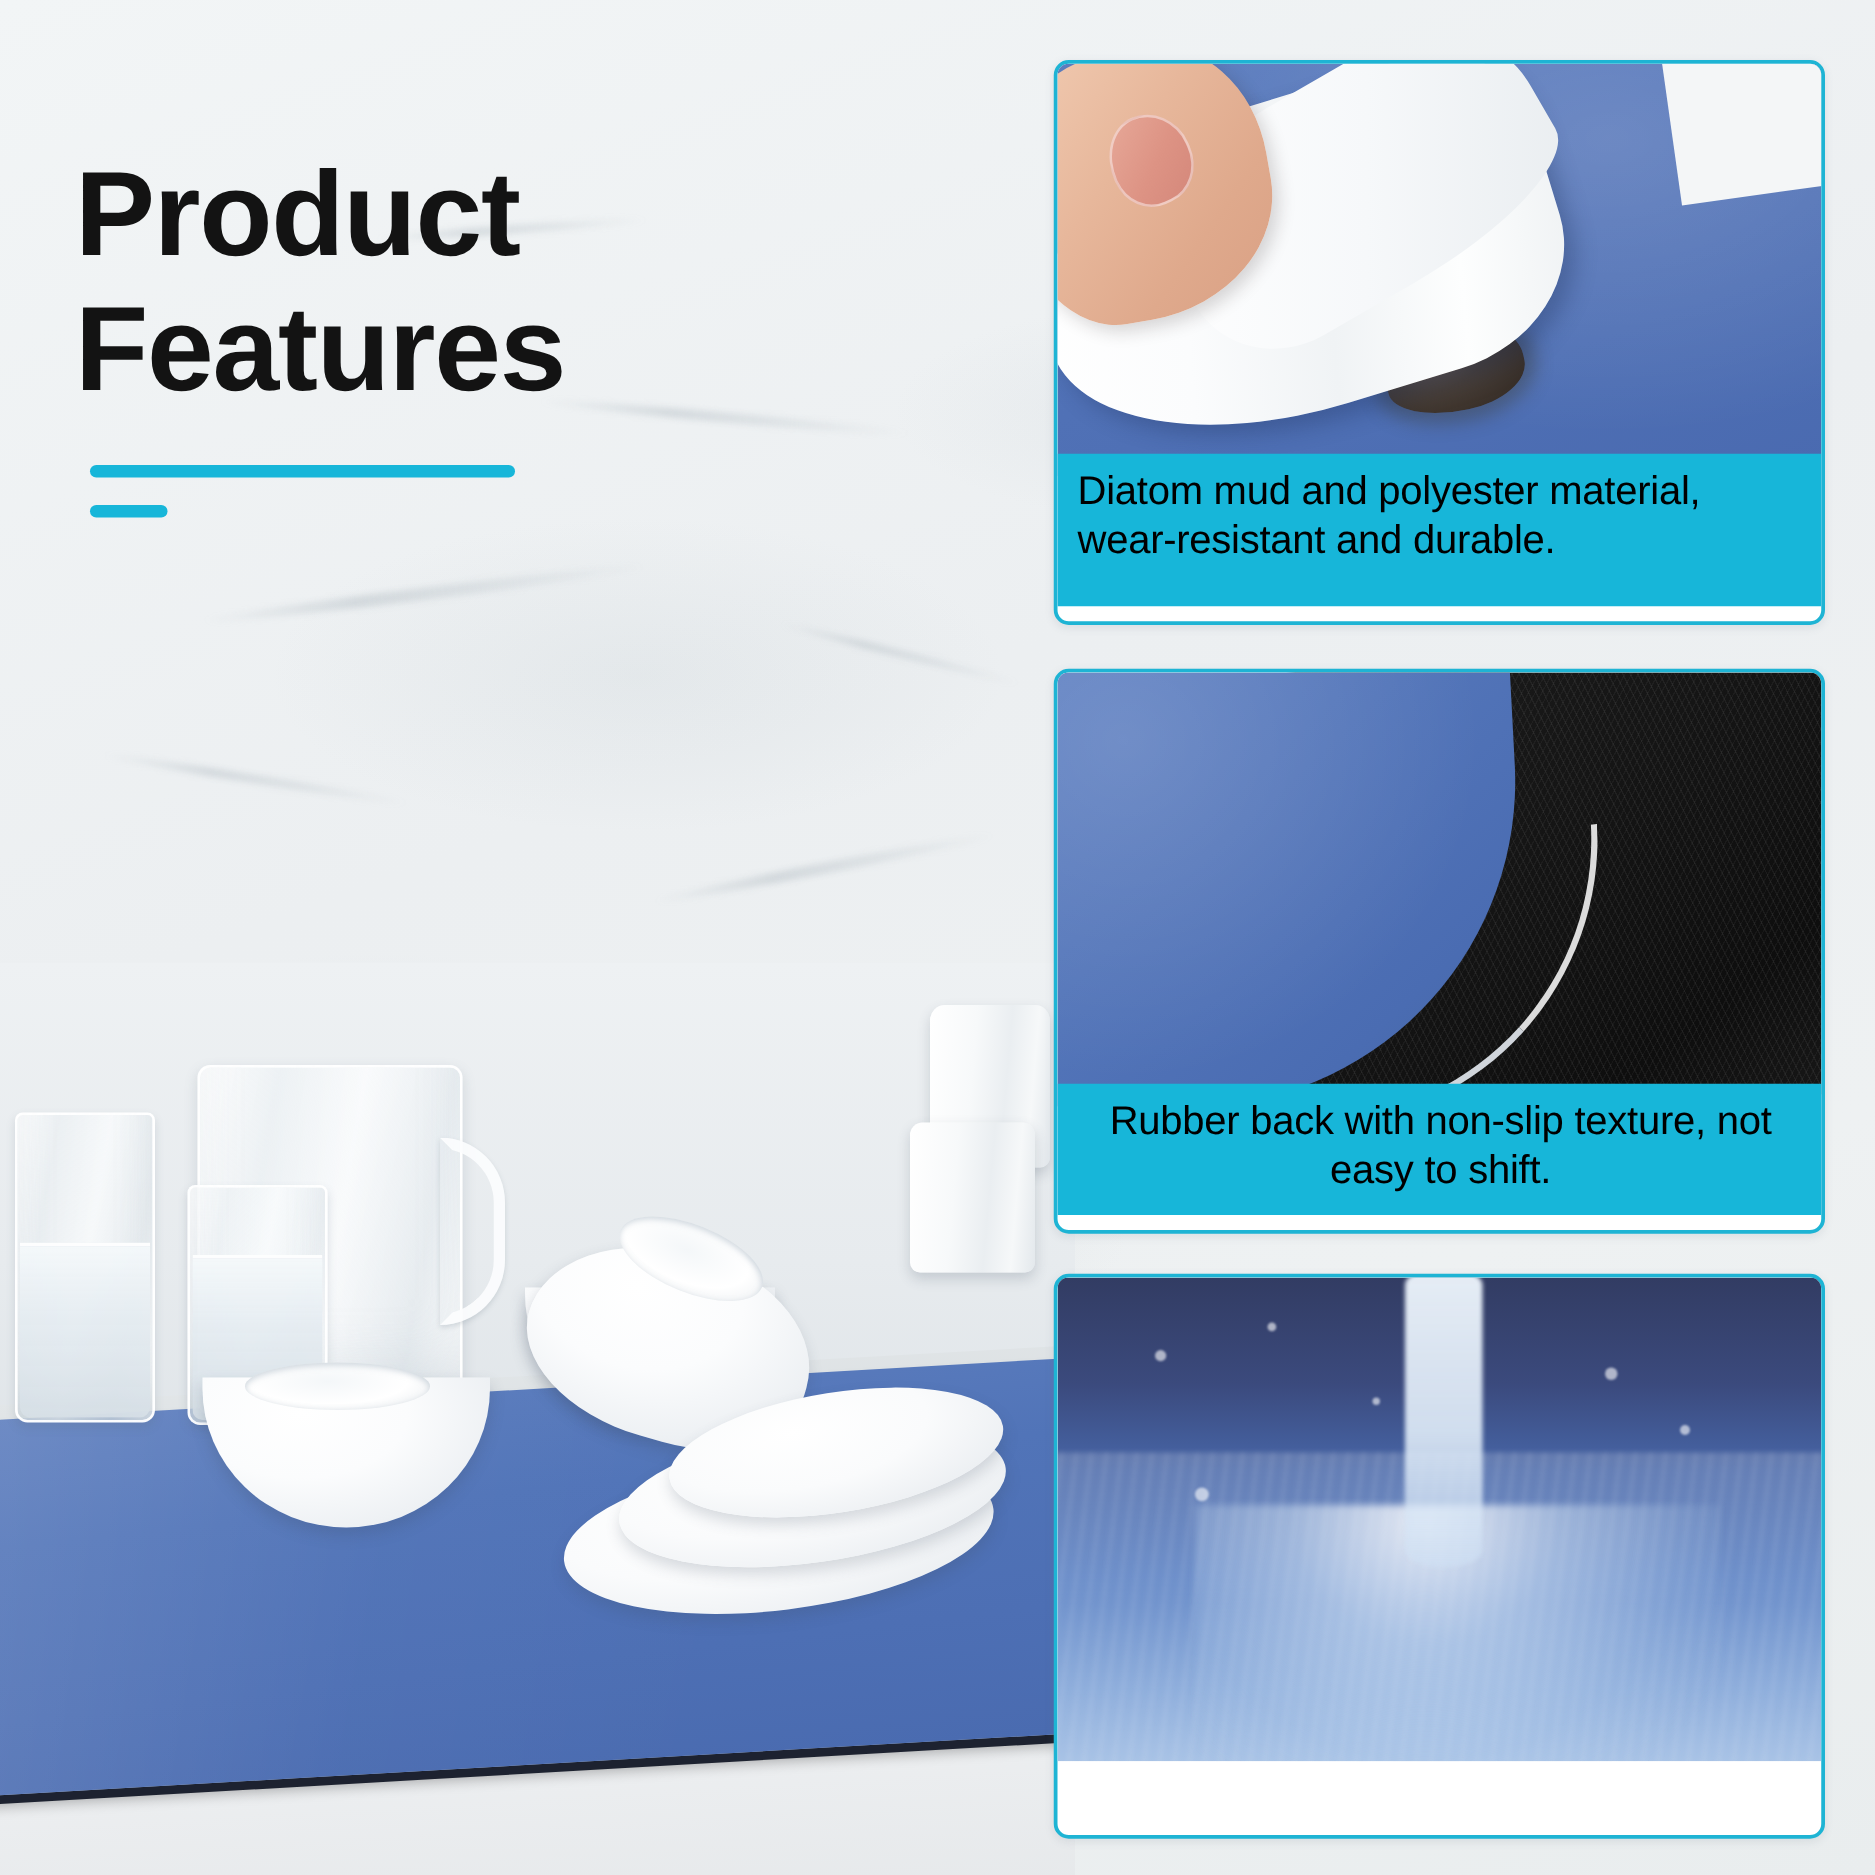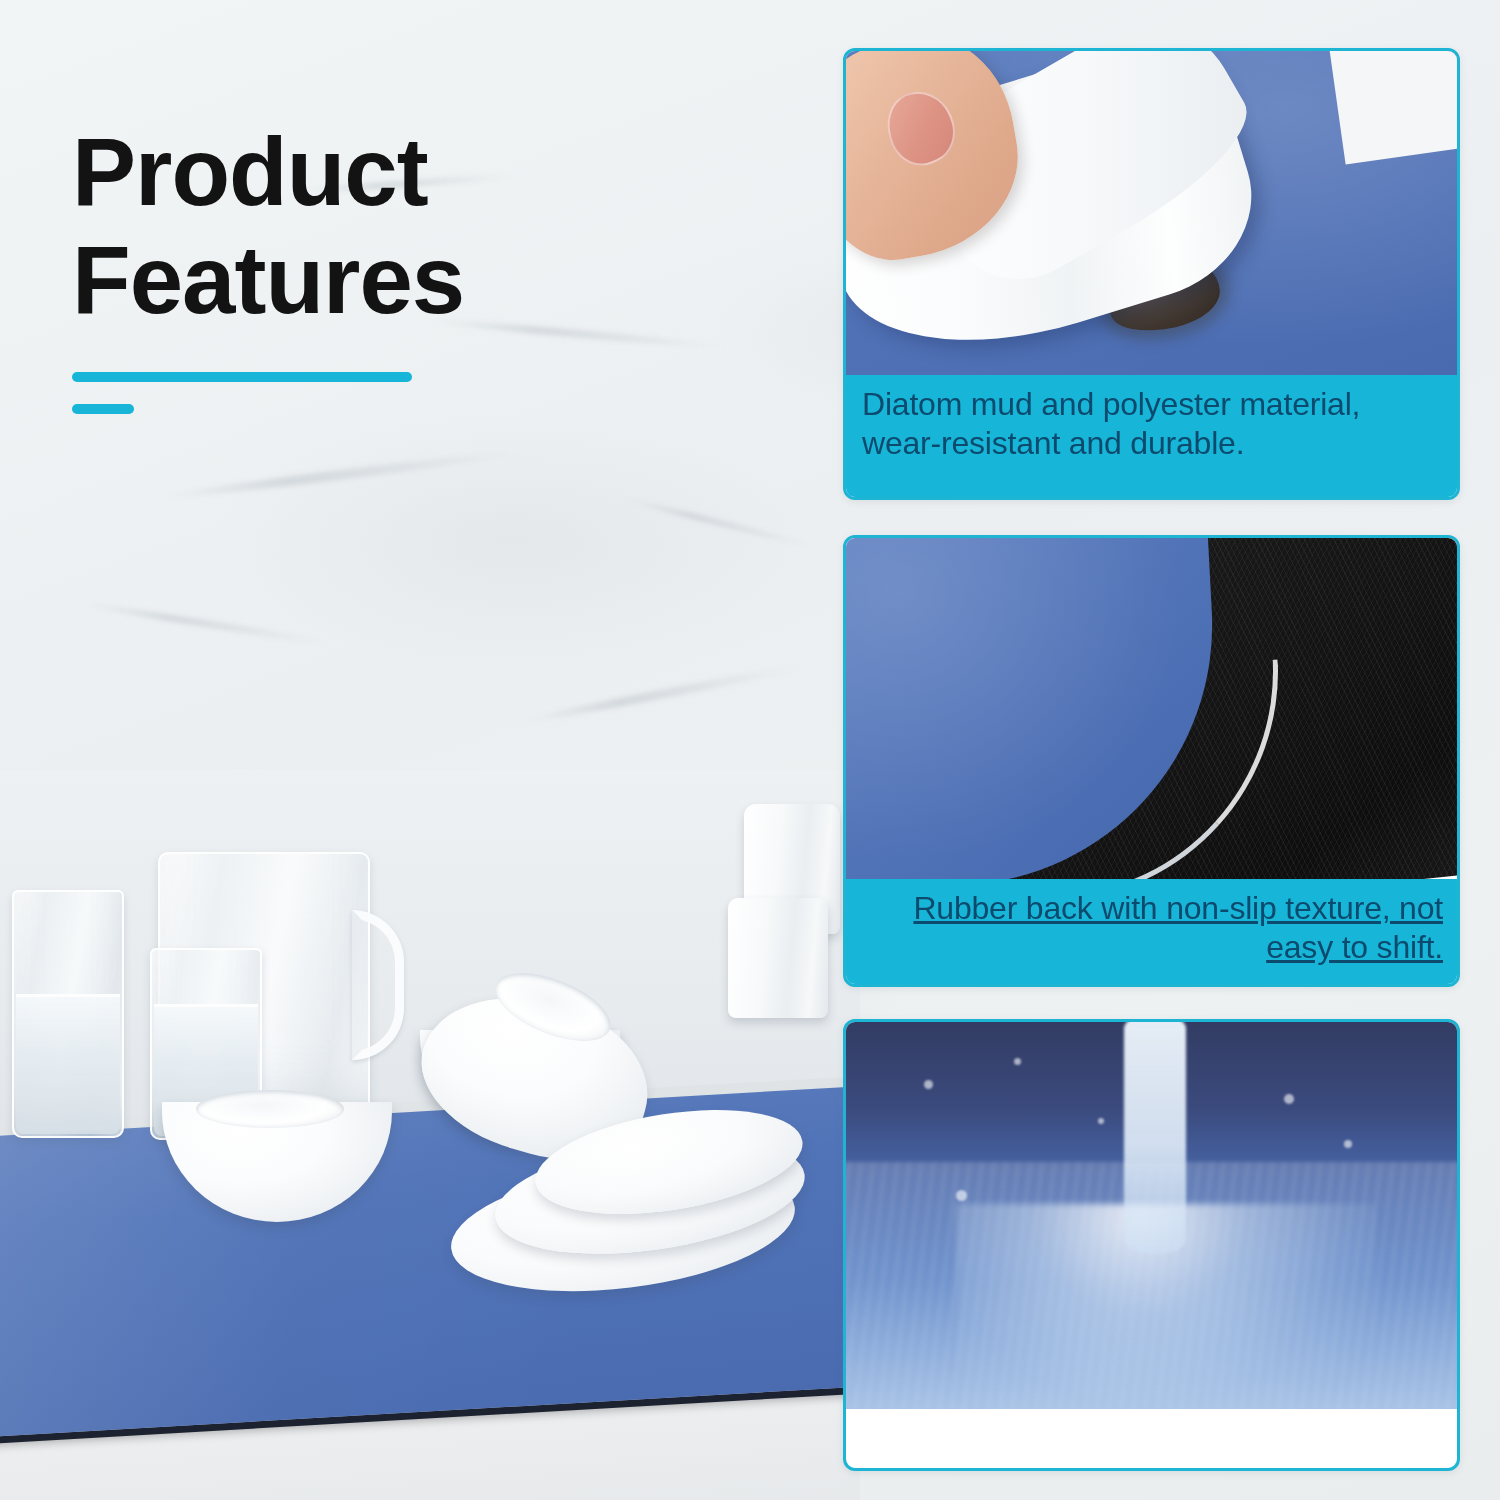--- a/index.html
+++ b/index.html
@@ -21,21 +21,21 @@
 
   
   .vein {
     position: absolute;
     background: linear-gradient(90deg, rgba(160,172,180,0) 0%, rgba(150,163,172,0.30) 35%, rgba(150,163,172,0.18) 65%, rgba(160,172,180,0) 100%);
     border-radius: 50%;
     filter: blur(2.5px);
   }
 
   
-  .title-block { position: absolute; left: 72px; top: 118px; width: 640px; }
+  .title-block { position: absolute; left: 60px; top: 118px; width: 640px; }
   .title-line {
     font-size: 96px;
     font-weight: bold;
     line-height: 1.12;
     color: #131313;
     letter-spacing: -1px;
   }
   .rule-long {
     position: absolute; left: 72px; top: 372px;
     width: 340px; height: 10px;
@@ -155,30 +155,30 @@
   #card-1 { top: 48px;   height: 452px; }
   #card-2 { top: 535px;  height: 452px; }
   #card-3 { top: 1019px; height: 452px; }
 
   .card-photo { position: relative; width: 100%; overflow: hidden; }
   #card-1 .card-photo { height: 330px; }
   #card-2 .card-photo { height: 347px; }
   #card-3 .card-photo { height: 387px; }
 
   .card-caption {
-    position: absolute; left: 0; right: 0; bottom: 0;
+    position: absolute; left: 0; right: 0; bottom: 12px;
     background: #17b6d9;
-    color: #0c4a6e;
+    color: #000000;
     padding: 10px 14px 12px 16px;
     font-size: 32px;
     line-height: 1.22;
     letter-spacing: -0.2px;
   }
   #card-1 .card-caption { height: 122px; text-align: left; }
-  #card-2 .card-caption { height: 105px; text-align: right; text-decoration: underline; }
+  #card-2 .card-caption { height: 105px; text-align: center; }
   #card-3 .card-caption { height: 65px; text-align: center; padding-top: 7px; }
 
   
   .c1-mat {
     position: absolute; inset: 0;
     background: linear-gradient(160deg,#5e7fc0 0%, #5273b8 35%, #4e6fb4 68%, #4a6ab0 100%);
   }
   .c1-mat::after {
     content: ""; position: absolute; inset: 0;
     background: radial-gradient(ellipse at 72% 18%, rgba(255,255,255,0.16), rgba(255,255,255,0) 62%);

